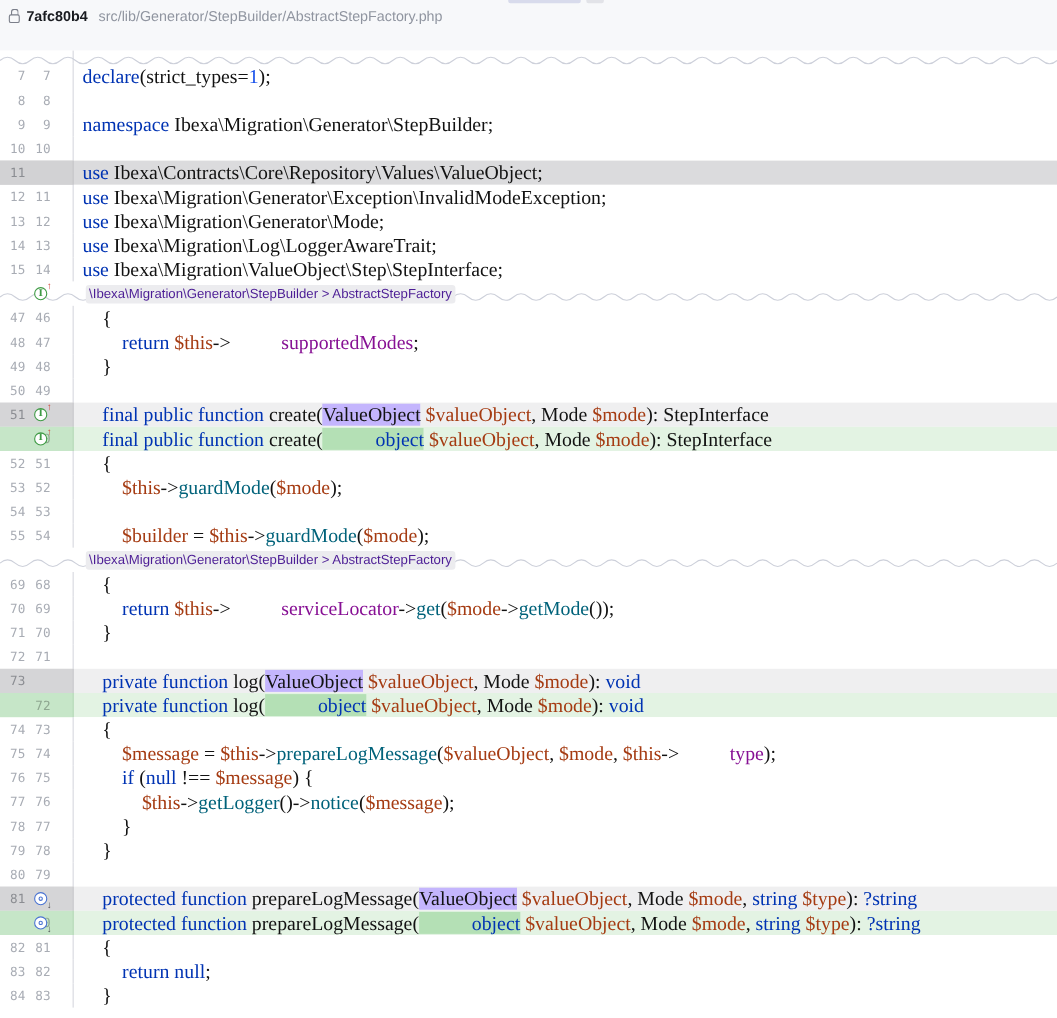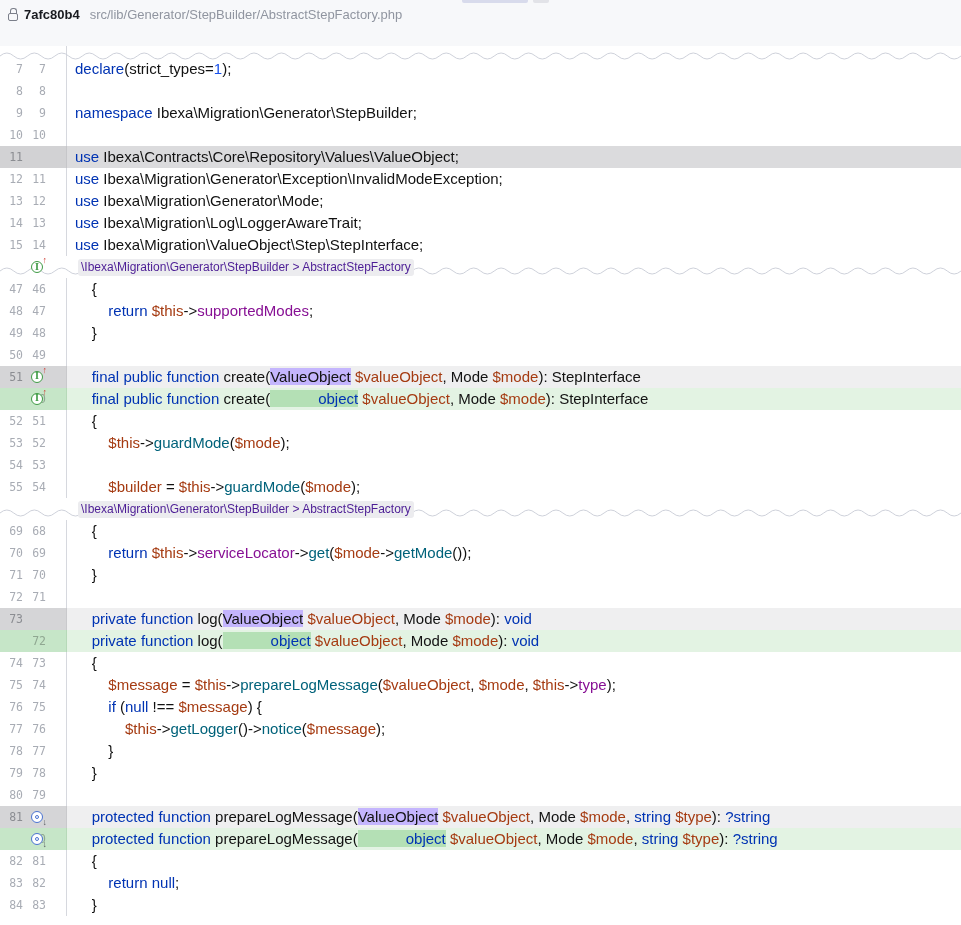--- a/index.html
+++ b/index.html
@@ -23,39 +23,39 @@
   .topwave .wave-slot { position:absolute; inset:0; }
 
   
   .rows { width:100%; }
   .row { display:flex; height:22px; background:#ffffff; }
   .g { position:relative; width:67px; flex:0 0 67px; border-right:1px solid #d6d8de;
        display:flex; padding-left:3px; }
   .ln { width:20px; text-align:right; font-family:"DejaVu Sans Mono", monospace;
         font-size:11.5px; line-height:22px; color:#a8acb4; }
   .ln + .ln { margin-left:3px; }
-  .code { flex:1; font-family:Liberation Sans, sans-serif; font-size:15px; line-height:22px;
+  .code { flex:1; font-family:Liberation Serif, serif; font-size:18px; line-height:22px;
           white-space:pre; padding-left:8px; color:#121212; }
 
   .row.removed      { background:#efeff0; }
   .row.removed .g   { background:#d5d5d7; border-right-color:#c9c9cc; }
   .row.removed .ln  { color:#8b8d92; }
   .row.removedfull      { background:#dbdbdd; }
   .row.removedfull .g   { background:#d2d2d4; border-right-color:#c6c6c9; }
   .row.removedfull .ln  { color:#8b8d92; }
   .row.added        { background:#e3f3e3; }
   .row.added .g     { background:#c6e6c8; border-right-color:#b6d9b8; }
   .row.added .ln    { color:#8fa791; }
 
   
   .k  { color:#0033b3; }
   .n  { color:#1750eb; }
   .v  { color:#a53b12; }
   .f  { color:#00627a; }
-  .fd { color:#871094; }
+  .fd { color:#871094;margin-left:46px; }
   .d  { color:#121212; }
   .hr { background:#c4b5fd;text-align:center; }
   .ha { background:#b4e0b5;padding-left:48px; }
 
   
   .gi { position:absolute; left:31px; top:4.5px; width:12px; height:12px; border-radius:50%;
         background:#fff; display:flex; align-items:center; justify-content:center; }
   .gi .letter { font-family:"DejaVu Serif", serif; font-size:8.5px; font-weight:bold; line-height:1; }
   .gi .dot { width:4px; height:4px; border-radius:50%; }
   .gi .arrow { position:absolute; font-size:9px; font-weight:bold; line-height:1; }

